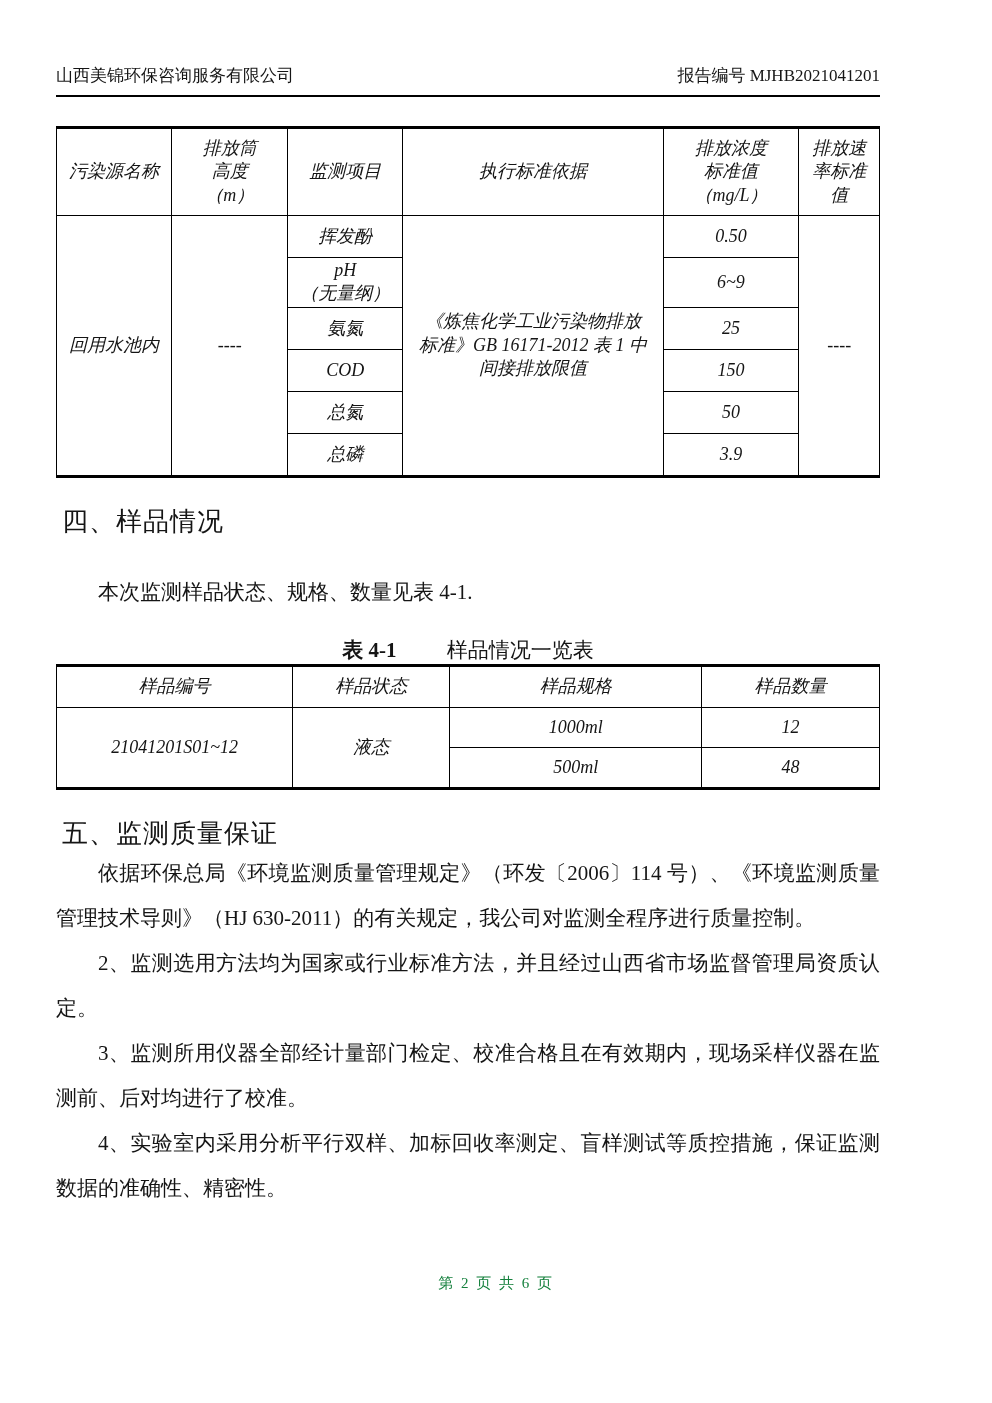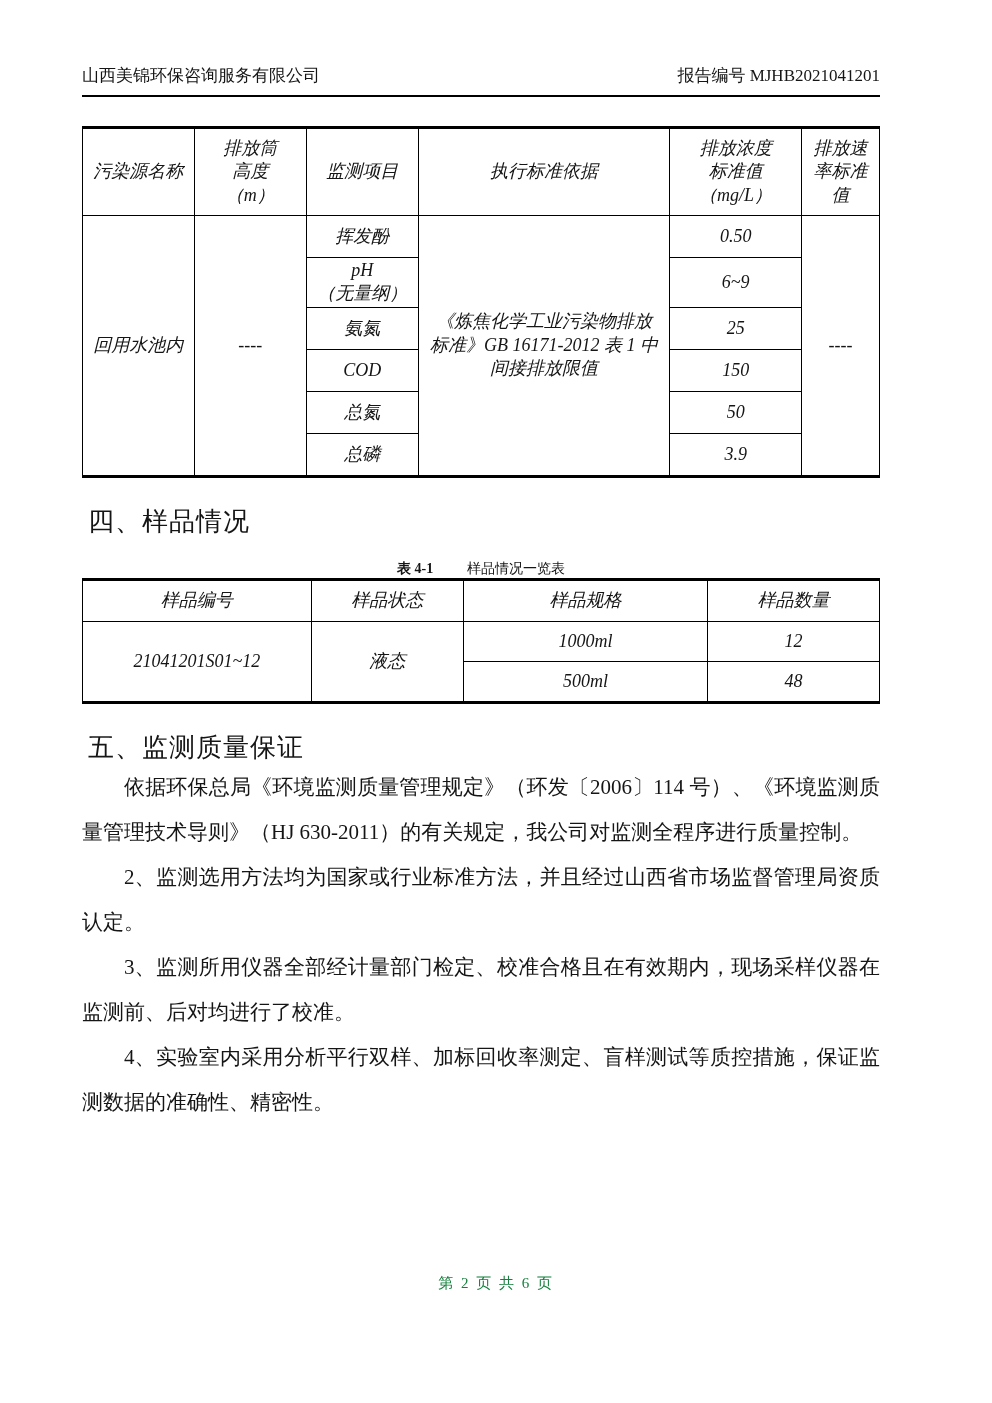--- a/index.html
+++ b/index.html
@@ -6,21 +6,21 @@
   body {
     width: 992px; height: 1403px;
     background: #ffffff;
     color: #151515;
     font-family: "Liberation Serif", "DejaVu Serif", serif;
     position: relative;
     overflow: hidden;
   }
   .page {
     position: absolute; inset: 0;
-    padding: 64px 112px 0 82px;
+    padding: 64px 112px 0 56px;
     box-sizing: border-box;
   }
   
   .doc-header {
     display: flex; justify-content: space-between; align-items: flex-end;
     font-size: 17px;
     padding-bottom: 8px;
     border-bottom: 2px solid #000;
   }
   
@@ -57,21 +57,21 @@
     font-size: 21px;
     line-height: 45px;
     margin: 0;
     text-indent: 2em;
     text-align: justify;
   }
   p.intro { margin-top: 31px; }
   .qa-first { margin-top: 25px; }
   .caption {
     text-align: center;
-    font-size: 14px;
+    font-size: 21px;
     margin-top: 21px;
   }
   .caption .cap-label { font-weight: 700; margin-right: 2.4em; }
   
   .footer {
     position: absolute;
     top: 1274px; left: 0; right: 0;
     text-align: center;
     font-size: 15px;
     letter-spacing: 2px;
@@ -140,20 +140,21 @@
       </tr>
       <tr class="body">
         <td>总磷</td>
         <td>3.9</td>
       </tr>
     </tbody>
   </table>
 
   <h2 class="section">四、样品情况</h2>
 
+  <p class="body-text intro">本次监测样品状态、规格、数量见表 4-1.</p>
 
   <div class="caption">
     <span class="cap-label">表 4-1</span><span>样品情况一览表</span>
   </div>
 
   <table class="t samples">
     <colgroup>
       <col style="width:28.7%">
         <col style="width:19.1%">
         <col style="width:30.6%">

